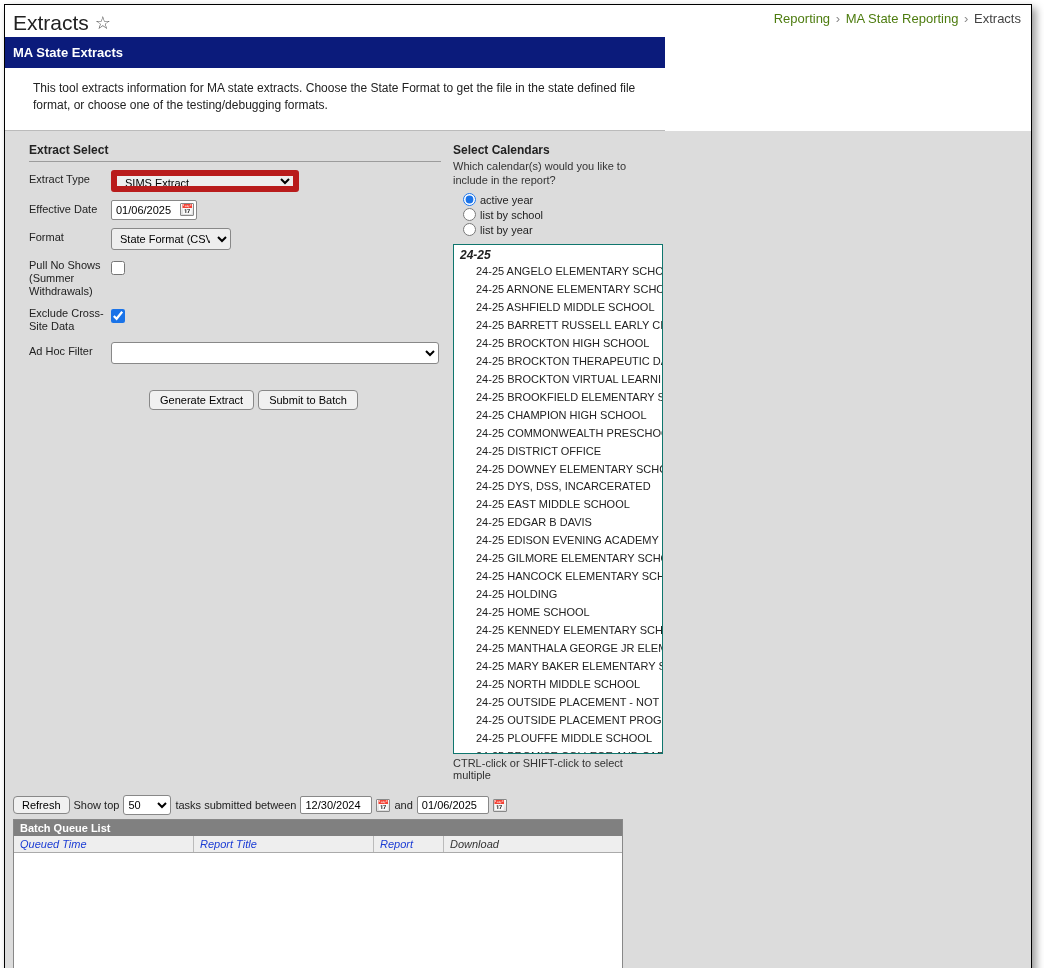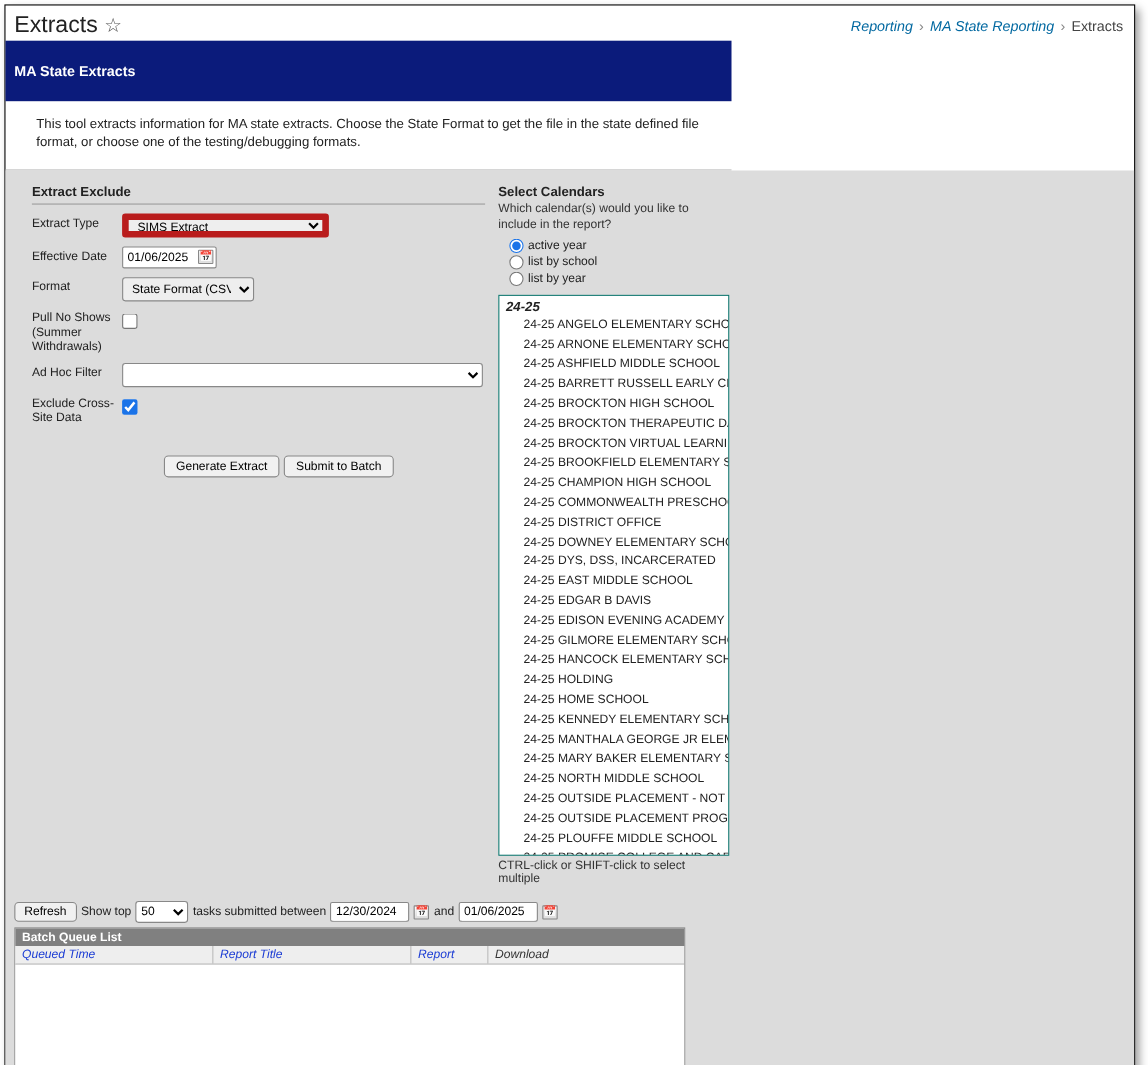--- a/index.html
+++ b/index.html
@@ -14,45 +14,45 @@
   .outer {
     border: 1px solid #000;
     box-shadow: 4px 4px 8px rgba(0,0,0,0.4);
     margin: 4px;
     width: 1028px;
     background: #fff;
   }
   .topbar {
     display: flex;
     justify-content: space-between;
-    align-items: center;
+    align-items: flex-start;
     padding: 6px 10px 2px 8px;
   }
   .page-title {
     font-size: 21px;
     font-weight: 500;
     display: flex;
     align-items: center;
     gap: 6px;
   }
   .star-icon {
     font-size: 18px;
     color: #555;
     cursor: pointer;
   }
   .breadcrumb { font-size: 13px; }
-  .breadcrumb a { color: #0369a1; text-decoration: none; cursor: pointer; font-style: italic; }
+  .breadcrumb a { color: #4d7c0f; text-decoration: none; cursor: pointer; }
   .breadcrumb .sep { color: #888; padding: 0 2px; }
   .breadcrumb .cur { color: #444; }
   .panel-header {
     background: #0b1b7b;
     color: #fff;
     font-weight: bold;
     font-size: 13px;
-    padding: 20px 8px;
+    padding: 8px 8px;
     width: 660px;
   }
   .description {
     padding: 12px 24px 16px 28px;
     font-size: 12px;
     width: 660px;
     border-bottom: 1px solid #bbb;
     line-height: 1.4;
   }
   .body-area {
@@ -94,21 +94,21 @@
   .buttons-row { margin: 26px 0 0 136px; display: flex; gap: 4px; }
   .btn {
     font-size: 11px;
     padding: 3px 10px;
     background: #f1f1f1;
     border: 1px solid #888;
     border-radius: 4px;
     cursor: pointer;
   }
   .cal-question { font-size: 11px; line-height: 1.3; margin-bottom: 6px; color: #333; }
-  .radio-row { display: flex; align-items: flex-start; gap: 4px; margin: 2px 0 2px 10px; font-size: 11px;}
+  .radio-row { display: flex; align-items: center; gap: 4px; margin: 2px 0 2px 10px; font-size: 11px;}
   .radio-row input { margin: 0; accent-color: #1a73e8;}
   .cal-list {
     border: 1px solid #0f766e;
     background: #fff;
     height: 510px;
     overflow: hidden;
     margin-top: 8px;
     font-size: 11px;
   }
   .cal-list .year-hdr { font-weight: bold; font-style: italic; padding: 3px 6px 1px 6px; font-size: 12px;}
@@ -152,21 +152,21 @@
     </div>
   </div>
 
   <div class="panel-header">MA State Extracts</div>
   <div class="description">This tool extracts information for MA state extracts. Choose the State Format to get the file in the state defined file format, or choose one of the testing/debugging formats.</div>
 
   <div class="body-area">
     <div class="columns">
 
       <div class="left-col">
-        <div class="section-title">Extract Exclude</div>
+        <div class="section-title">Extract Select</div>
 
         <div class="form-row">
           <div class="form-label">Extract Type</div>
           <select class="wide">
             <option>SIMS Extract</option>
           </select>
         </div>
 
         <div class="form-row">
           <div class="form-label">Effective Date</div>
@@ -182,29 +182,29 @@
             <option>State Format (CSV)</option>
           </select>
         </div>
 
         <div class="form-row">
           <div class="form-label-wide">Pull No Shows (Summer Withdrawals)</div>
           <input type="checkbox" style="">
         </div>
 
         <div class="form-row">
+          <div class="form-label-wide">Exclude Cross-Site Data</div>
+          <input type="checkbox" checked="" style="accent-color: rgb(26, 115, 232);">
+        </div>
+
+        <div class="form-row">
           <div class="form-label">Ad Hoc Filter</div>
           <select class="xwide">
             <option></option>
           </select>
-        </div>
-
-        <div class="form-row">
-          <div class="form-label-wide">Exclude Cross-Site Data</div>
-          <input type="checkbox" checked="" style="accent-color: rgb(26, 115, 232);">
         </div>
 
         <div class="buttons-row">
           <button class="btn">Generate Extract</button>
           <button class="btn">Submit to Batch</button>
         </div>
       </div>
 
       <div class="right-col">
         <div class="section-title">Select Calendars</div>

